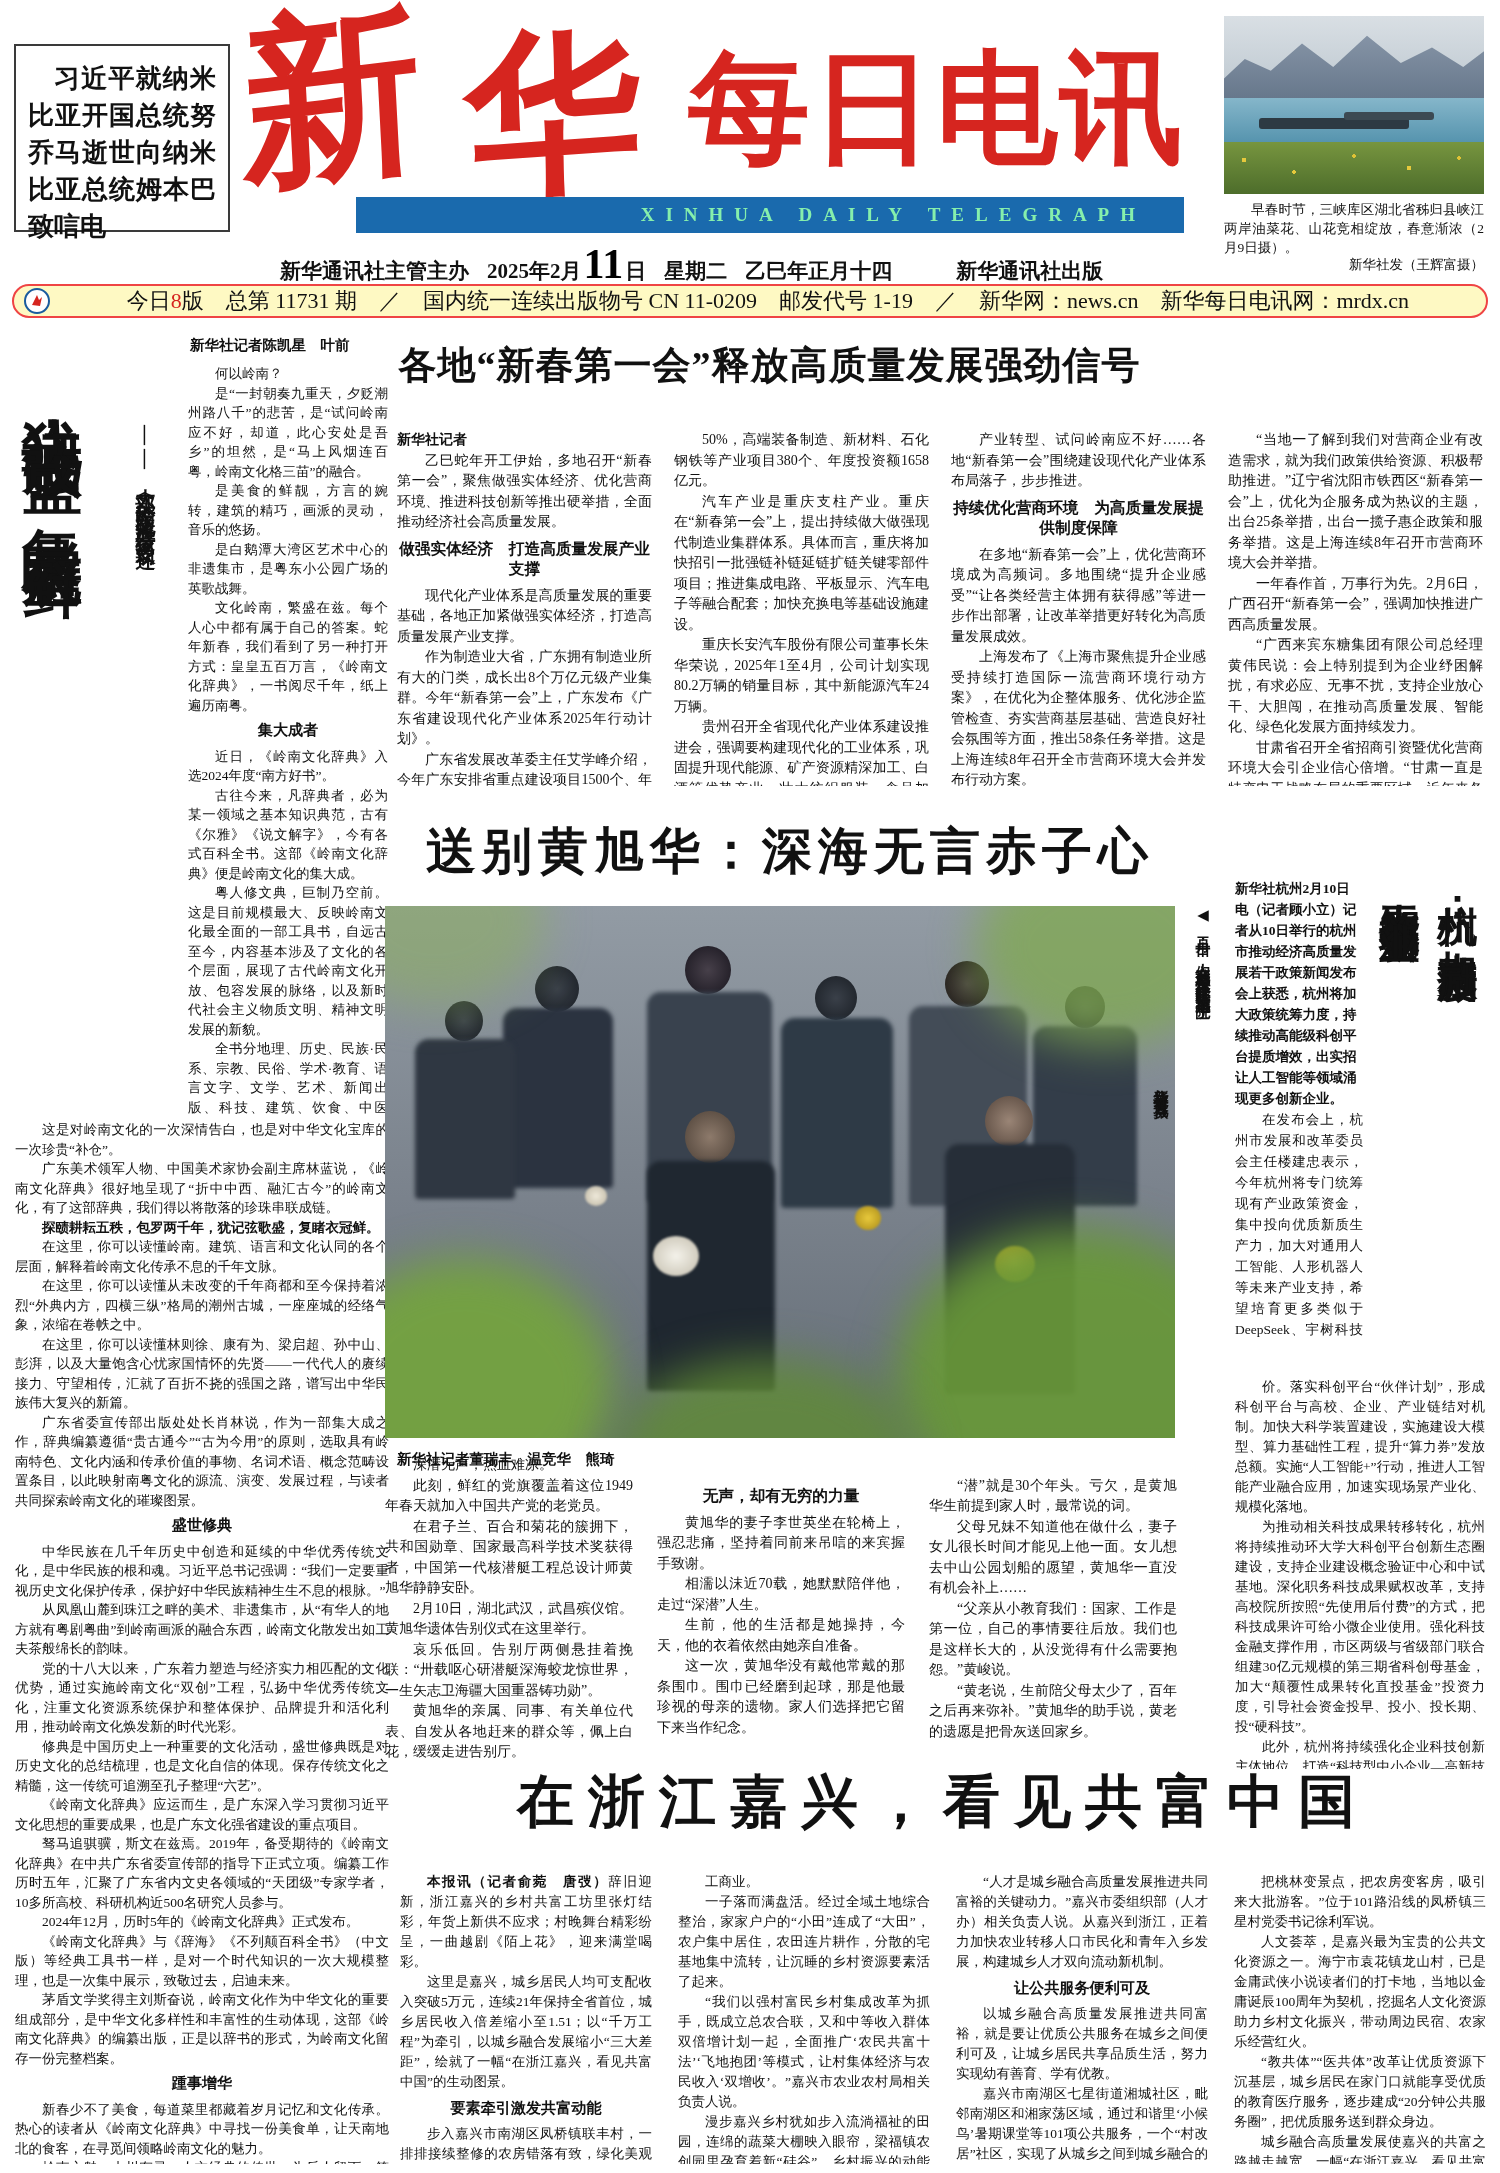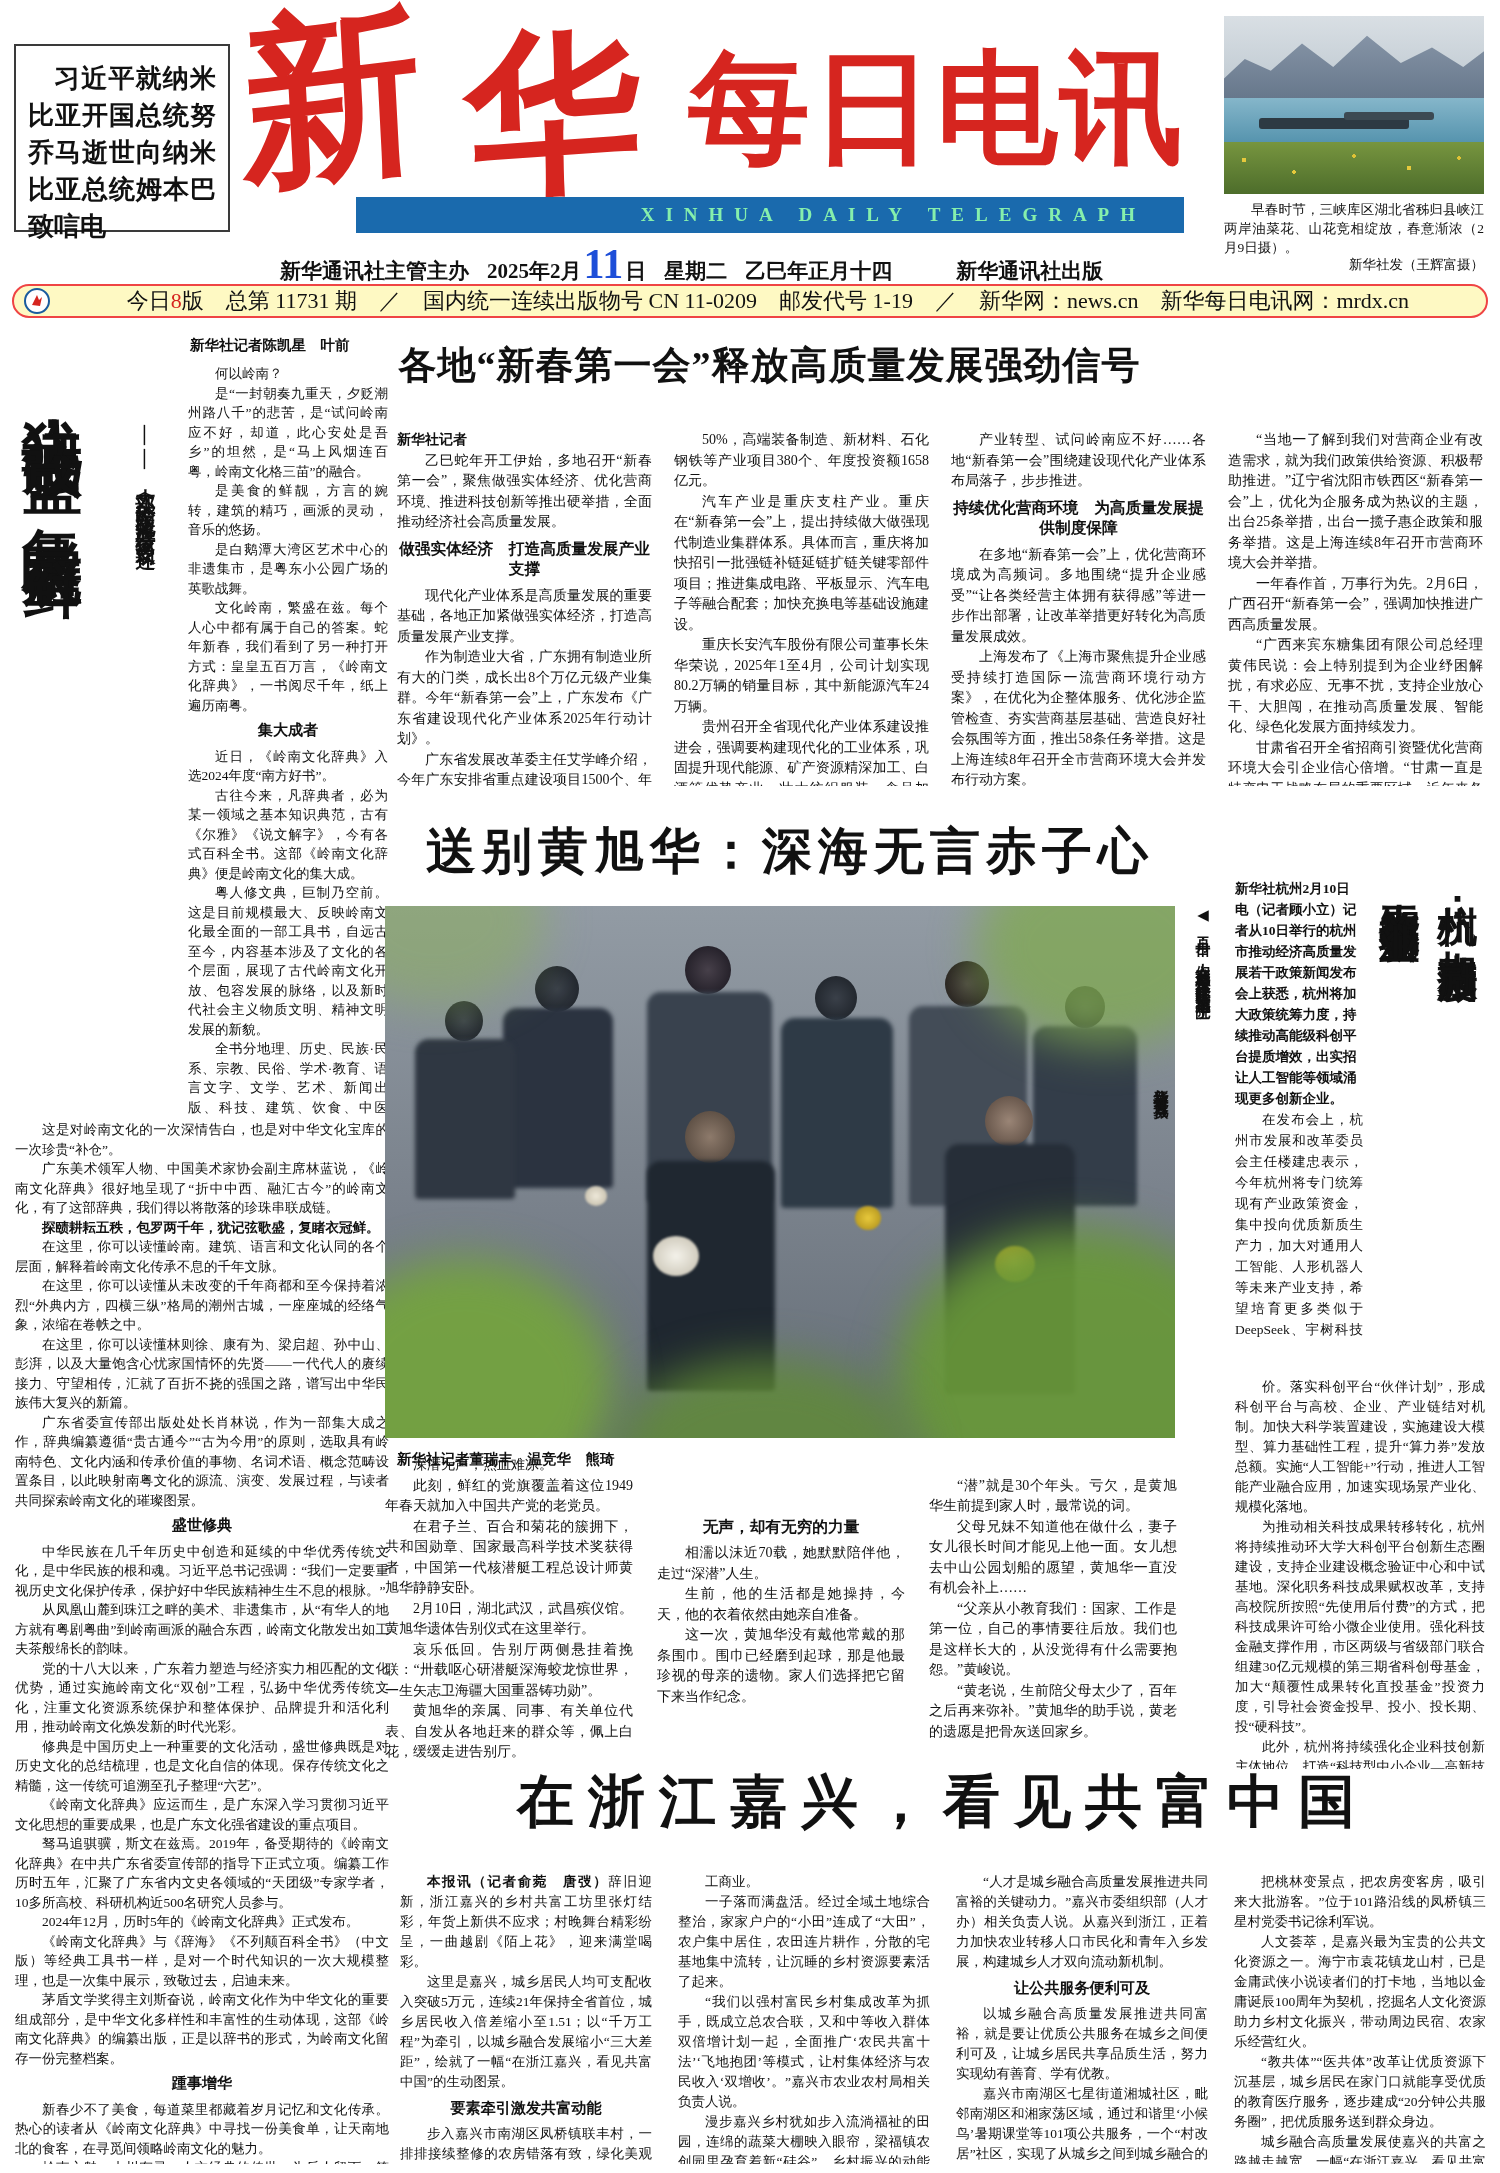--- a/index.html
+++ b/index.html
@@ -17,21 +17,21 @@
       text-indent:1em;text-align:justify;}
   .mast-char{color:#d6251f;font-weight:bold;line-height:1;}
   #mast-xin{left:240px;top:8px;font-size:182px;transform:rotate(-7deg) skewX(-4deg);}
   #mast-hua{left:465px;top:26px;font-size:176px;transform:rotate(-4deg) skewX(-3deg);}
   #mast-rest{left:688px;top:48px;font-size:122px;letter-spacing:2px;}
   #blue-band{left:356px;top:197px;width:828px;height:36px;background:#1a6aad;color:#86efac;
       font-size:19px;font-weight:bold;letter-spacing:11px;text-align:right;
       line-height:36px;padding-right:38px;box-sizing:border-box;}
   #dateline{left:280px;top:243px;width:900px;height:46px;display:flex;align-items:baseline;
       gap:18px;font-weight:bold;font-size:21px;white-space:nowrap;}
-  #date-day{color:#1d4ed8;font-size:42px;line-height:1;}
+  #date-day{color:#000000;font-size:42px;line-height:1;}
   #tr-photo{left:1224px;top:16px;width:260px;height:178px;overflow:hidden;}
   #tr-sky{position:absolute;left:0;top:0;width:100%;height:55%;background:linear-gradient(#d9dfe4,#b6c2cb);}
   #tr-mtn{position:absolute;left:0;top:8px;width:100%;height:78px;background:linear-gradient(#8b99ab,#65768a);
       clip-path:polygon(0 70%,8% 45%,18% 60%,30% 25%,42% 55%,55% 15%,68% 50%,80% 30%,92% 55%,100% 35%,100% 100%,0 100%);}
   #tr-water{position:absolute;left:0;top:82px;width:100%;height:52px;background:linear-gradient(#85b6ca,#4e8ea9);}
   #tr-boat{position:absolute;left:35px;top:102px;width:150px;height:11px;background:#2d3a43;border-radius:3px;filter:blur(.6px);}
   #tr-boat2{position:absolute;left:120px;top:96px;width:90px;height:8px;background:#3c4a53;border-radius:3px;filter:blur(.6px);}
   #tr-bank{position:absolute;left:0;bottom:0;width:100%;height:52px;
       background:radial-gradient(6px 6px at 20px 18px,#e6c93c 40%,transparent 41%),
                  radial-gradient(5px 5px at 70px 30px,#e6c93c 40%,transparent 41%),
@@ -240,20 +240,21 @@
     <div class="col">
         <p class="para">深潜无声，热血难凉。</p>
         <p class="para">此刻，鲜红的党旗覆盖着这位1949年春天就加入中国共产党的老党员。</p>
         <p class="para">在君子兰、百合和菊花的簇拥下，共和国勋章、国家最高科学技术奖获得者，中国第一代核潜艇工程总设计师黄旭华静静安卧。</p>
         <p class="para">2月10日，湖北武汉，武昌殡仪馆。黄旭华遗体告别仪式在这里举行。</p>
         <p class="para">哀乐低回。告别厅两侧悬挂着挽联：“卅载呕心研潜艇深海蛟龙惊世界，一生矢志卫海疆大国重器铸功勋”。</p>
         <p class="para">黄旭华的亲属、同事、有关单位代表、自发从各地赶来的群众等，佩上白花，缓缓走进告别厅。</p>
       </div>
     <div class="col">
         <div class="sub-head">无声，却有无穷的力量</div>
+        <p class="para">黄旭华的妻子李世英坐在轮椅上，强忍悲痛，坚持着同前来吊唁的来宾握手致谢。</p>
         <p class="para">相濡以沫近70载，她默默陪伴他，走过“深潜”人生。</p>
         <p class="para">生前，他的生活都是她操持，今天，他的衣着依然由她亲自准备。</p>
         <p class="para">这一次，黄旭华没有戴他常戴的那条围巾。围巾已经磨到起球，那是他最珍视的母亲的遗物。家人们选择把它留下来当作纪念。</p>
       </div>
     <div class="col">
         <p class="para">“潜”就是30个年头。亏欠，是黄旭华生前提到家人时，最常说的词。</p>
         <p class="para">父母兄妹不知道他在做什么，妻子女儿很长时间才能见上他一面。女儿想去中山公园划船的愿望，黄旭华一直没有机会补上……</p>
         <p class="para">“父亲从小教育我们：国家、工作是第一位，自己的事情要往后放。我们也是这样长大的，从没觉得有什么需要抱怨。”黄峻说。</p>
         <p class="para">“黄老说，生前陪父母太少了，百年之后再来弥补。”黄旭华的助手说，黄老的遗愿是把骨灰送回家乡。</p>
       </div>

